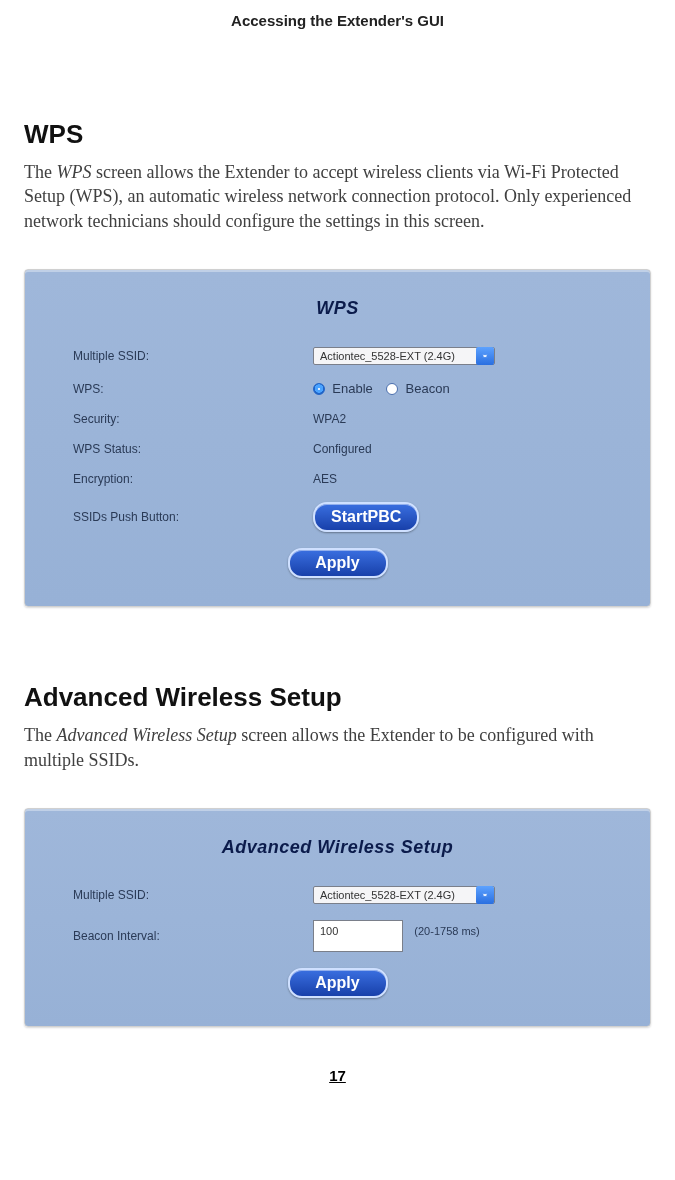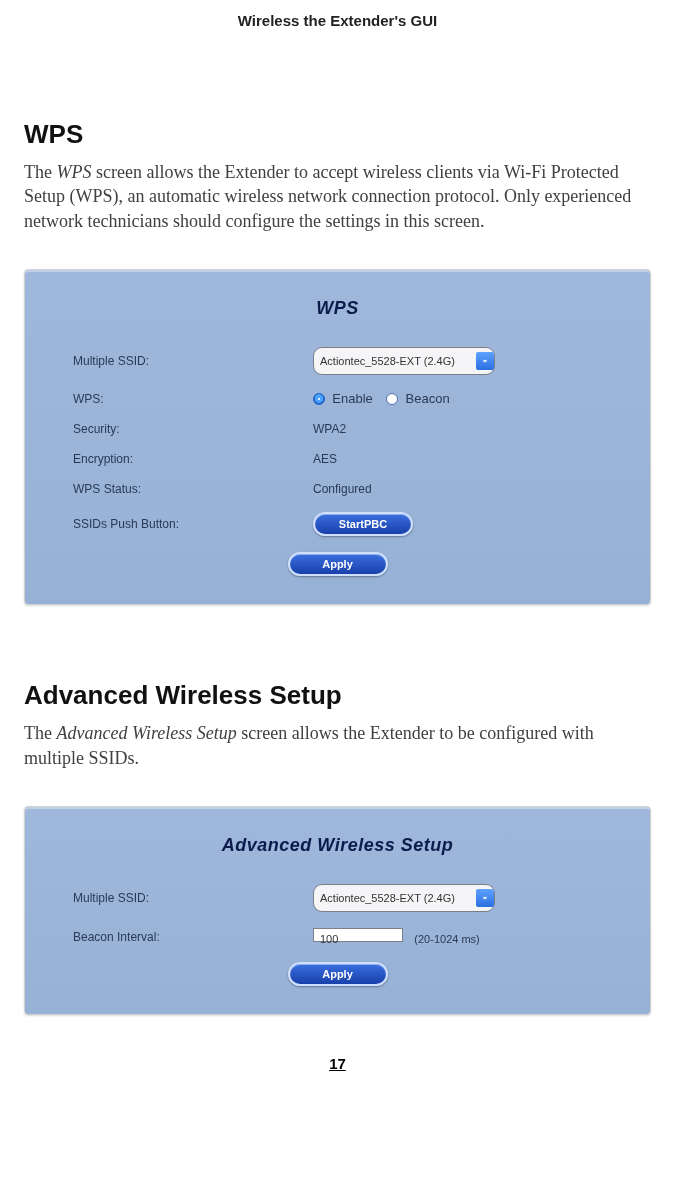--- a/index.html
+++ b/index.html
@@ -68,22 +68,22 @@
   }
   .form-value {
     flex: 1;
     color: #2a3a56;
   }
   .select-faux {
     display: inline-flex;
     align-items: center;
     background: #f5f5f7;
     border: 1px solid #7a7f8a;
-    border-radius: 9px;
-    height: 28px;
+    border-radius: 2px;
+    height: 18px;
     padding: 0 0 0 6px;
     font-size: 11px;
     color: #333;
     min-width: 182px;
   }
   .select-faux .select-text { flex: 1; }
   .select-arrow {
     width: 18px;
     height: 18px;
     background: linear-gradient(#5da2ff,#2a6fe0);
@@ -120,38 +120,38 @@
     font-size: 13px;
     color: #2a3a56;
     margin-right: 10px;
     vertical-align: middle;
   }
   .pill-btn {
     display: inline-flex;
     align-items: center;
     justify-content: center;
     min-width: 100px;
-    height: 24px;
+    height: 30px;
     border-radius: 14px;
     border: 2px solid #cfe0ff;
     background: linear-gradient(#3a6fe0, #1840aa);
     color: #fff;
     font-weight: 700;
-    font-size: 11px;
+    font-size: 16px;
     font-family: Arial, sans-serif;
     box-shadow: inset 0 1px 0 rgba(255,255,255,.45), 0 1px 2px rgba(0,0,0,.35);
     cursor: pointer;
     padding: 0 16px;
   }
   .btn-row-center { text-align: center; }
   .text-input {
     display: inline-block;
     background: #fff;
     border: 1px solid #7a7f8a;
-    height: 14px;
+    height: 32px;
     padding: 0 6px;
     font-size: 11px;
     color: #333;
     min-width: 90px;
     line-height: 20px;
   }
   .hint {
     font-size: 11px;
     color: #2a3a56;
     margin-left: 8px;
@@ -163,21 +163,21 @@
     font-size: 15px;
     margin-top: 40px;
     text-decoration: underline;
   }
 </style>
 </head>
 <body>
 
 <div class="page">
 
-  <div class="doc-header">Wireless the Extender's GUI</div>
+  <div class="doc-header">Accessing the Extender's GUI</div>
 
   <h2 class="section-title">WPS</h2>
   <p class="body-text">
     <span>The </span><em>WPS</em><span> screen allows the Extender to accept wireless clients via Wi-Fi Protected Setup (WPS), an automatic wireless network connection protocol. Only experienced network technicians should configure the settings in this screen.</span>
   </p>
 
   <div class="panel">
     <div class="panel-title">WPS</div>
 
     <div class="form-row">
@@ -204,27 +204,27 @@
         <span class="radio-label">Beacon</span>
       </div>
     </div>
 
     <div class="form-row">
       <div class="form-label">Security:</div>
       <div class="form-value">WPA2</div>
     </div>
 
     <div class="form-row">
+      <div class="form-label">WPS Status:</div>
+      <div class="form-value">Configured</div>
+    </div>
+
+    <div class="form-row">
       <div class="form-label">Encryption:</div>
       <div class="form-value">AES</div>
-    </div>
-
-    <div class="form-row">
-      <div class="form-label">WPS Status:</div>
-      <div class="form-value">Configured</div>
     </div>
 
     <div class="form-row">
       <div class="form-label">SSIDs Push Button:</div>
       <div class="form-value">
         <span class="pill-btn">StartPBC</span>
       </div>
     </div>
 
     <div class="btn-row-center">
@@ -252,21 +252,21 @@
               </svg>
           </span>
         </span>
       </div>
     </div>
 
     <div class="form-row">
       <div class="form-label">Beacon Interval:</div>
       <div class="form-value">
         <span class="text-input">100</span>
-        <span class="hint">(20-1024 ms)</span>
+        <span class="hint">(20-1758 ms)</span>
       </div>
     </div>
 
     <div class="btn-row-center">
       <span class="pill-btn">Apply</span>
     </div>
   </div>
 
   <div class="page-number">17</div>
 

